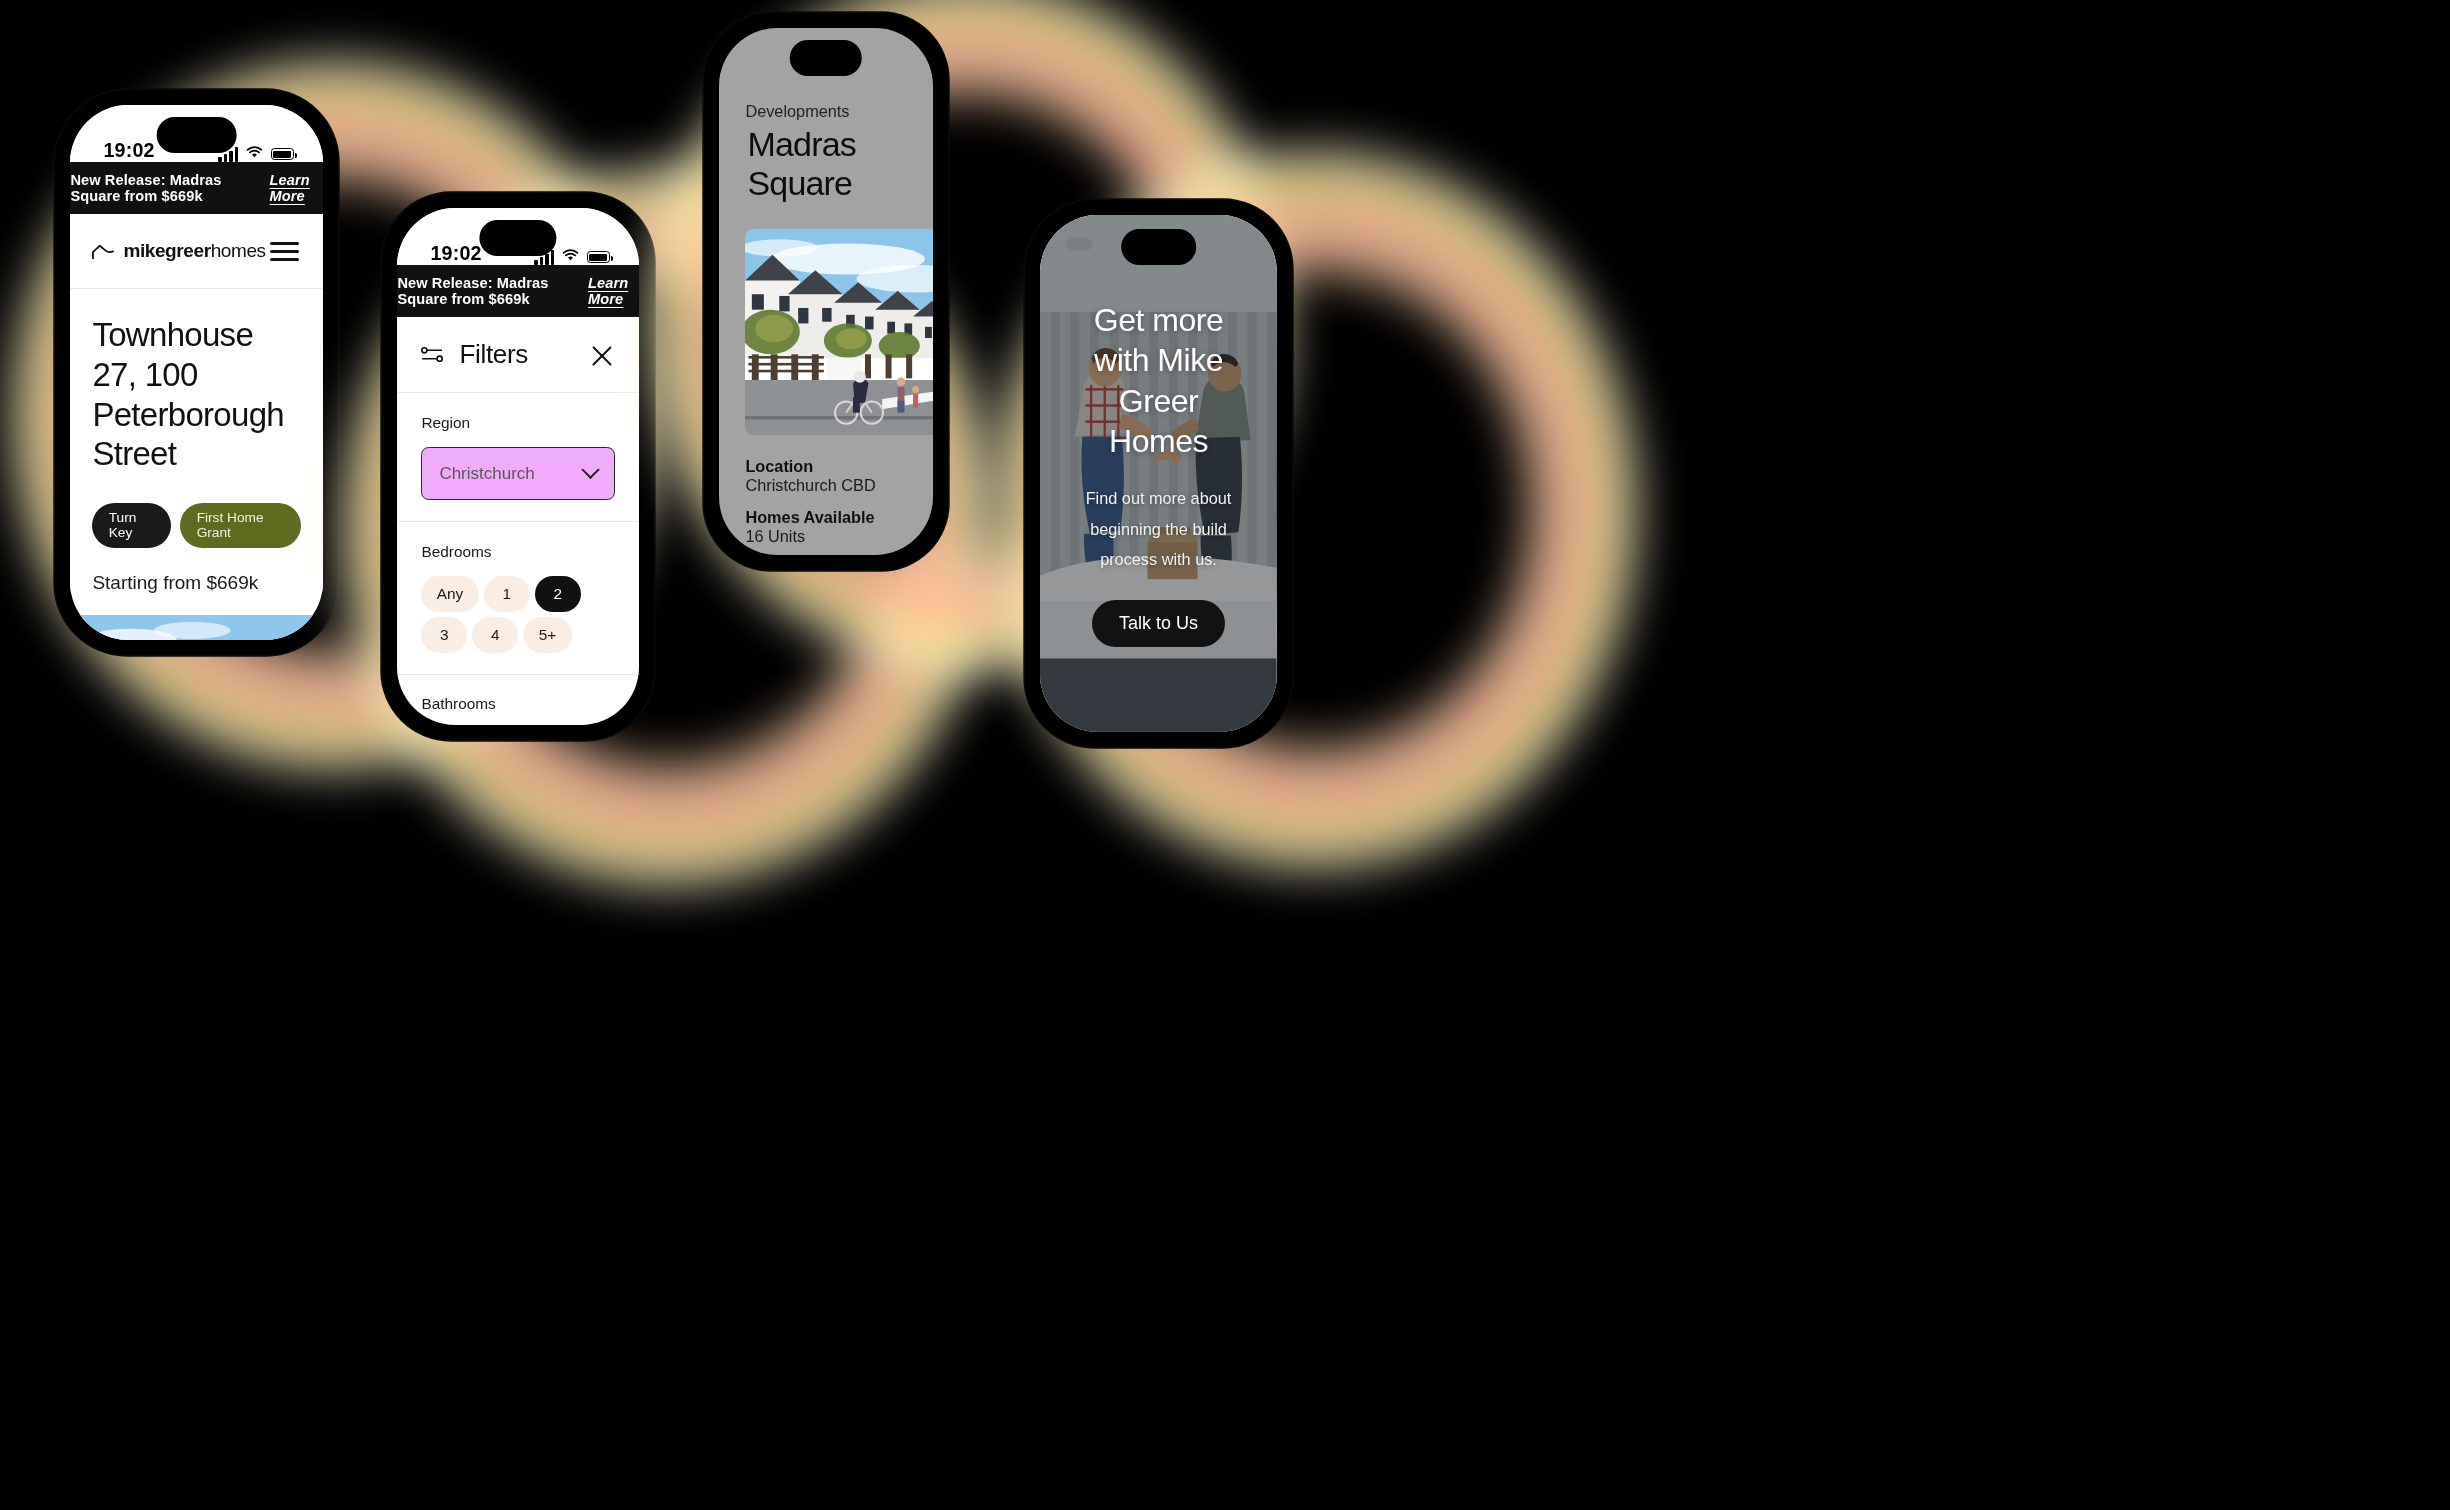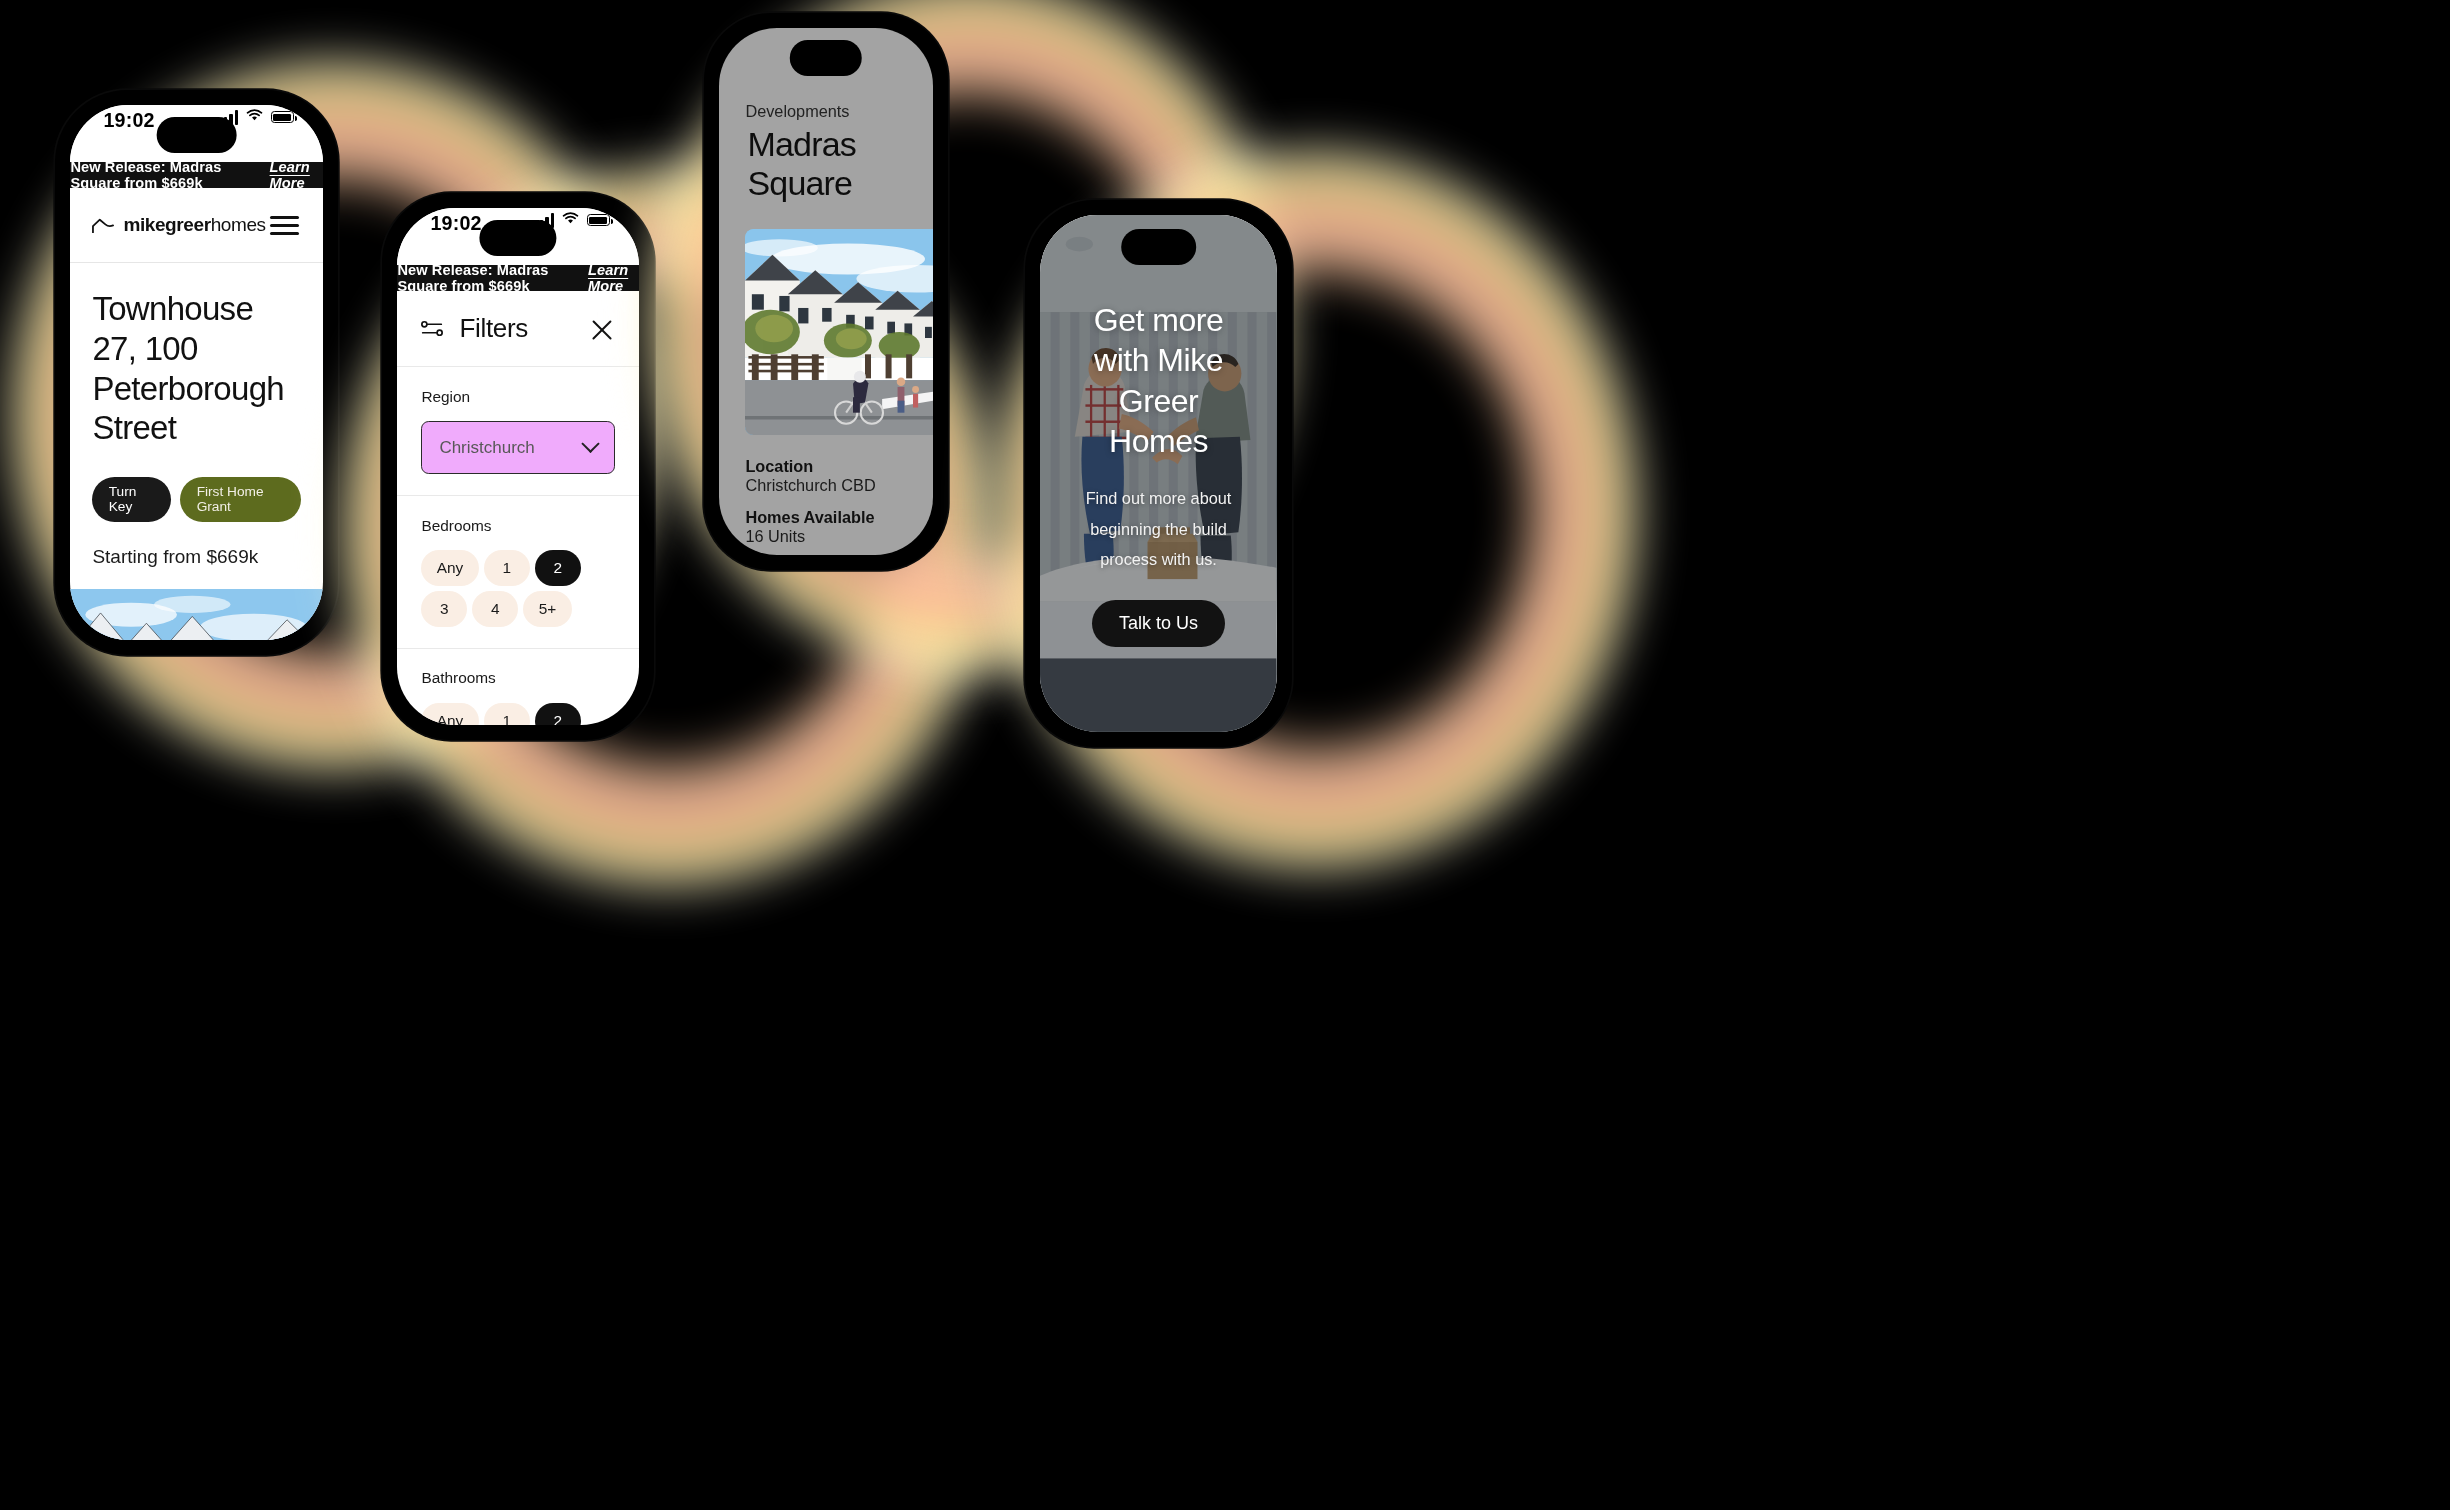--- a/index.html
+++ b/index.html
@@ -43,40 +43,40 @@
     border-radius: 58px;
     overflow: hidden;
   }
   .island {
     position:absolute; top:12px; left:50%; transform:translateX(-50%);
     width: 32%; height: 36px; background:#000; border-radius:20.6px; z-index: 30;
   }
 
   
   .statusbar {
-    height: 57px; display:flex; align-items:flex-start; justify-content:space-between;
+    height: 57px; display:flex; align-items:flex-end; justify-content:space-between;
     padding: 4px 29px 0 33px; background:#fff; position:relative; z-index:5;
   }
   .sb-time { font-size: 19.7px; font-weight: 700; color:#000; letter-spacing:0.2px; }
   .sb-right { display:flex; align-items:center; gap:7.7px; }
   .ico-signal { display:flex; align-items:flex-end; gap:2.1px; height:14.6px; }
   .ico-signal i { width:3.4px; background:#000; border-radius:0.9px; display:block; }
   .ico-signal i:nth-child(1){height:5.1px}
   .ico-signal i:nth-child(2){height:7.7px}
   .ico-signal i:nth-child(3){height:11px}
   .ico-signal i:nth-child(4){height:14.6px}
   .ico-batt { width:23px; height:12px; border:1.7px solid #000; border-radius:3.4px; position:relative; }
   .ico-batt::before{content:"";position:absolute;inset:1.7px;background:#000;border-radius:1.3px;}
   .ico-batt::after{content:"";position:absolute;right:-4.3px;top:3.4px;width:2.1px;height:5.1px;background:#000;border-radius:0 1.7px 1.7px 0;}
 
   
   .announce {
     background:#111; color:#fff; font-size:14.6px; font-weight:700;
     display:flex; align-items:center; justify-content:flex-end; gap:7.7px;
-    height:26px; letter-spacing:0.1px; position:relative; z-index:4;
+    height:52px; letter-spacing:0.1px; position:relative; z-index:4;
   }
   .announce a { color:#fff; text-decoration:underline; text-underline-offset:2.6px;font-style:italic; }
 
   
   .siteheader {
     height:75px; display:flex; align-items:center; justify-content:space-between;
     padding: 0 22px; border-bottom:0.9px solid #e6e6e6; background:#fff;
   }
   .logo { display:flex; align-items:center; gap:6px; }
   .logo-mark { width:25px; height:15.4px; }

